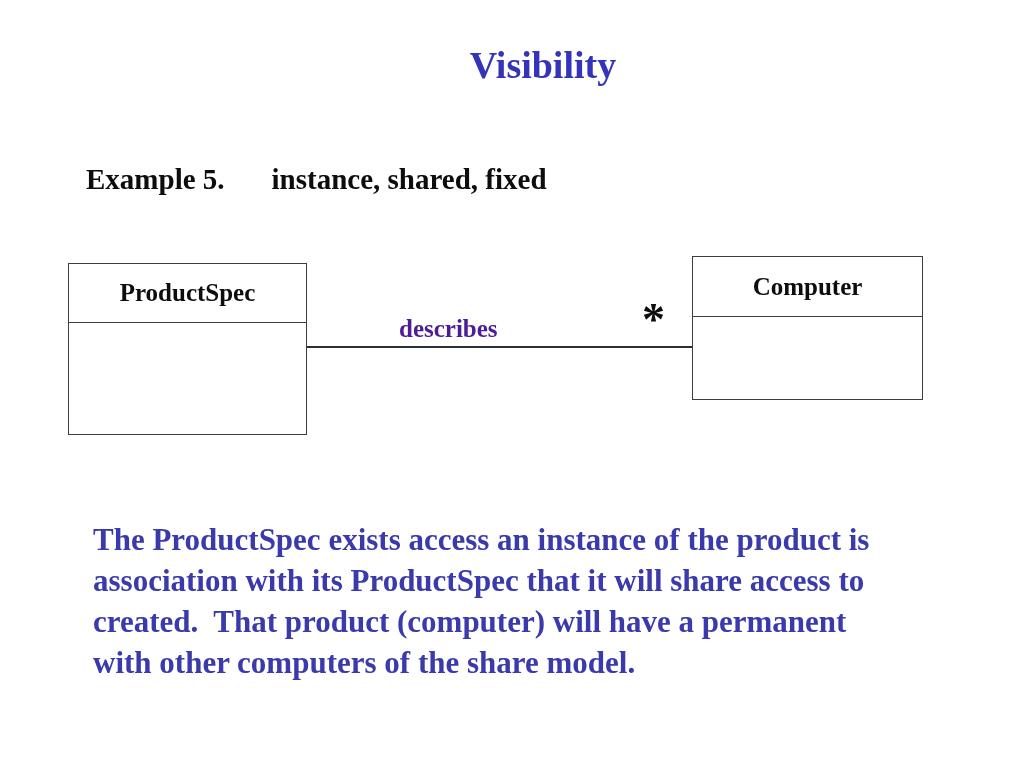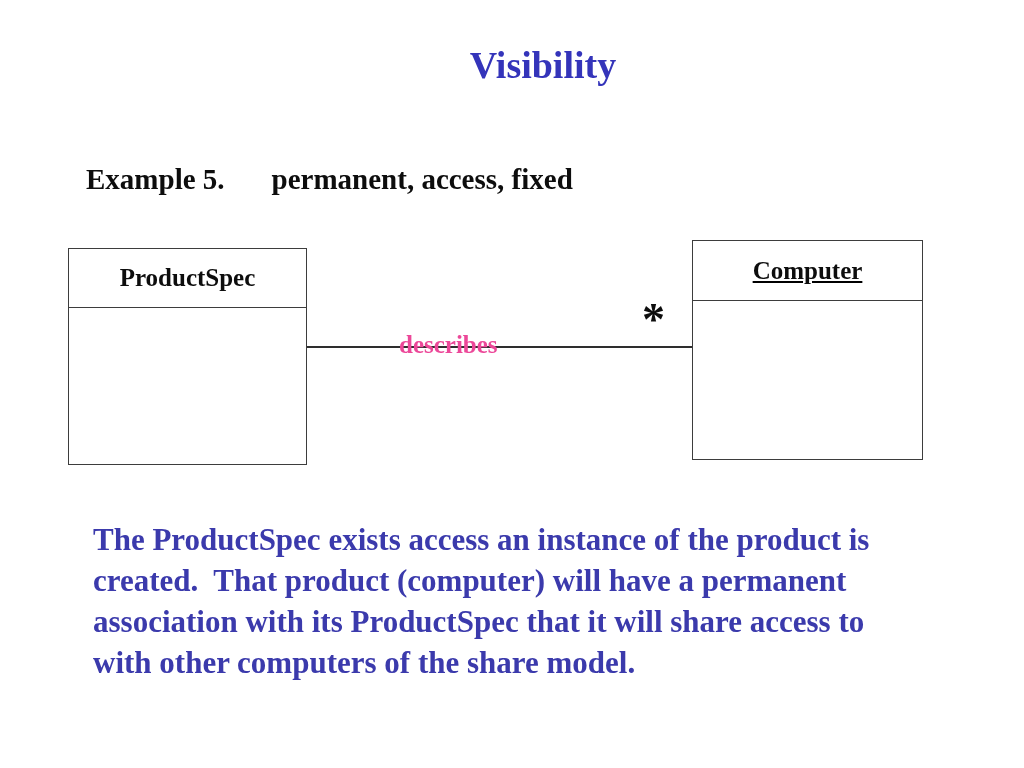--- a/index.html
+++ b/index.html
@@ -43,30 +43,29 @@
   .uml-class {
     position: absolute;
     border: 1.5px solid #3d3d3d;
     background: #ffffff;
     box-sizing: border-box;
     display: flex;
     flex-direction: column;
   }
   .uml-class-productspec {
     left: 68px;
-    top: 248px;
+    top: 263px;
     width: 239px;
-    height: 217px;
+    height: 172px;
   }
   .uml-class-computer {
     left: 692px;
-    top: 240px;
+    top: 256px;
     width: 231px;
-    height: 220px;
-    text-decoration: underline;
+    height: 144px;
   }
   .uml-class-name {
     border-bottom: 1.5px solid #3d3d3d;
     display: flex;
     align-items: center;
     justify-content: center;
     font-size: 25px;
     font-weight: bold;
     color: #0d0d0d;
   }
@@ -79,24 +78,24 @@
     position: absolute;
     left: 307px;
     top: 346px;
     width: 385px;
     height: 0;
     border-top: 2px solid #2e2e2e;
   }
   .assoc-label {
     position: absolute;
     left: 399px;
-    top: 330px;
+    top: 314px;
     font-size: 25px;
     font-weight: bold;
-    color: #ec4899;
+    color: #4c1d95;
     line-height: 30px;
   }
   .assoc-multiplicity {
     position: absolute;
     left: 642px;
     top: 297px;
     font-size: 46px;
     font-weight: bold;
     color: #0d0d0d;
     line-height: 46px;
@@ -116,39 +115,39 @@
   }
 </style>
 </head>
 <body>
 
 <div class="slide">
 
   <div class="slide-title">Visibility</div>
 
   <div class="example-line">
-    <span>Example 5.</span><span class="example-desc">permanent, access, fixed</span>
+    <span>Example 5.</span><span class="example-desc">instance, shared, fixed</span>
   </div>
 
   <div class="uml-class uml-class-productspec">
     <div class="uml-class-name">ProductSpec</div>
     <div class="uml-class-body"></div>
   </div>
 
   <div class="uml-class uml-class-computer">
     <div class="uml-class-name">Computer</div>
     <div class="uml-class-body"></div>
   </div>
 
   <div class="assoc-line"></div>
 
   <div class="assoc-label">describes</div>
 
   <div class="assoc-multiplicity">*</div>
 
   <div class="description">
     <div class="para-line">The ProductSpec exists access an instance of the product is</div>
+    <div class="para-line">association with its ProductSpec that it will share access to</div>
     <div class="para-line">created.  That product (computer) will have a permanent</div>
-    <div class="para-line">association with its ProductSpec that it will share access to</div>
     <div class="para-line">with other computers of the share model.</div>
   </div>
 
 </div>
 
 </body></html>

